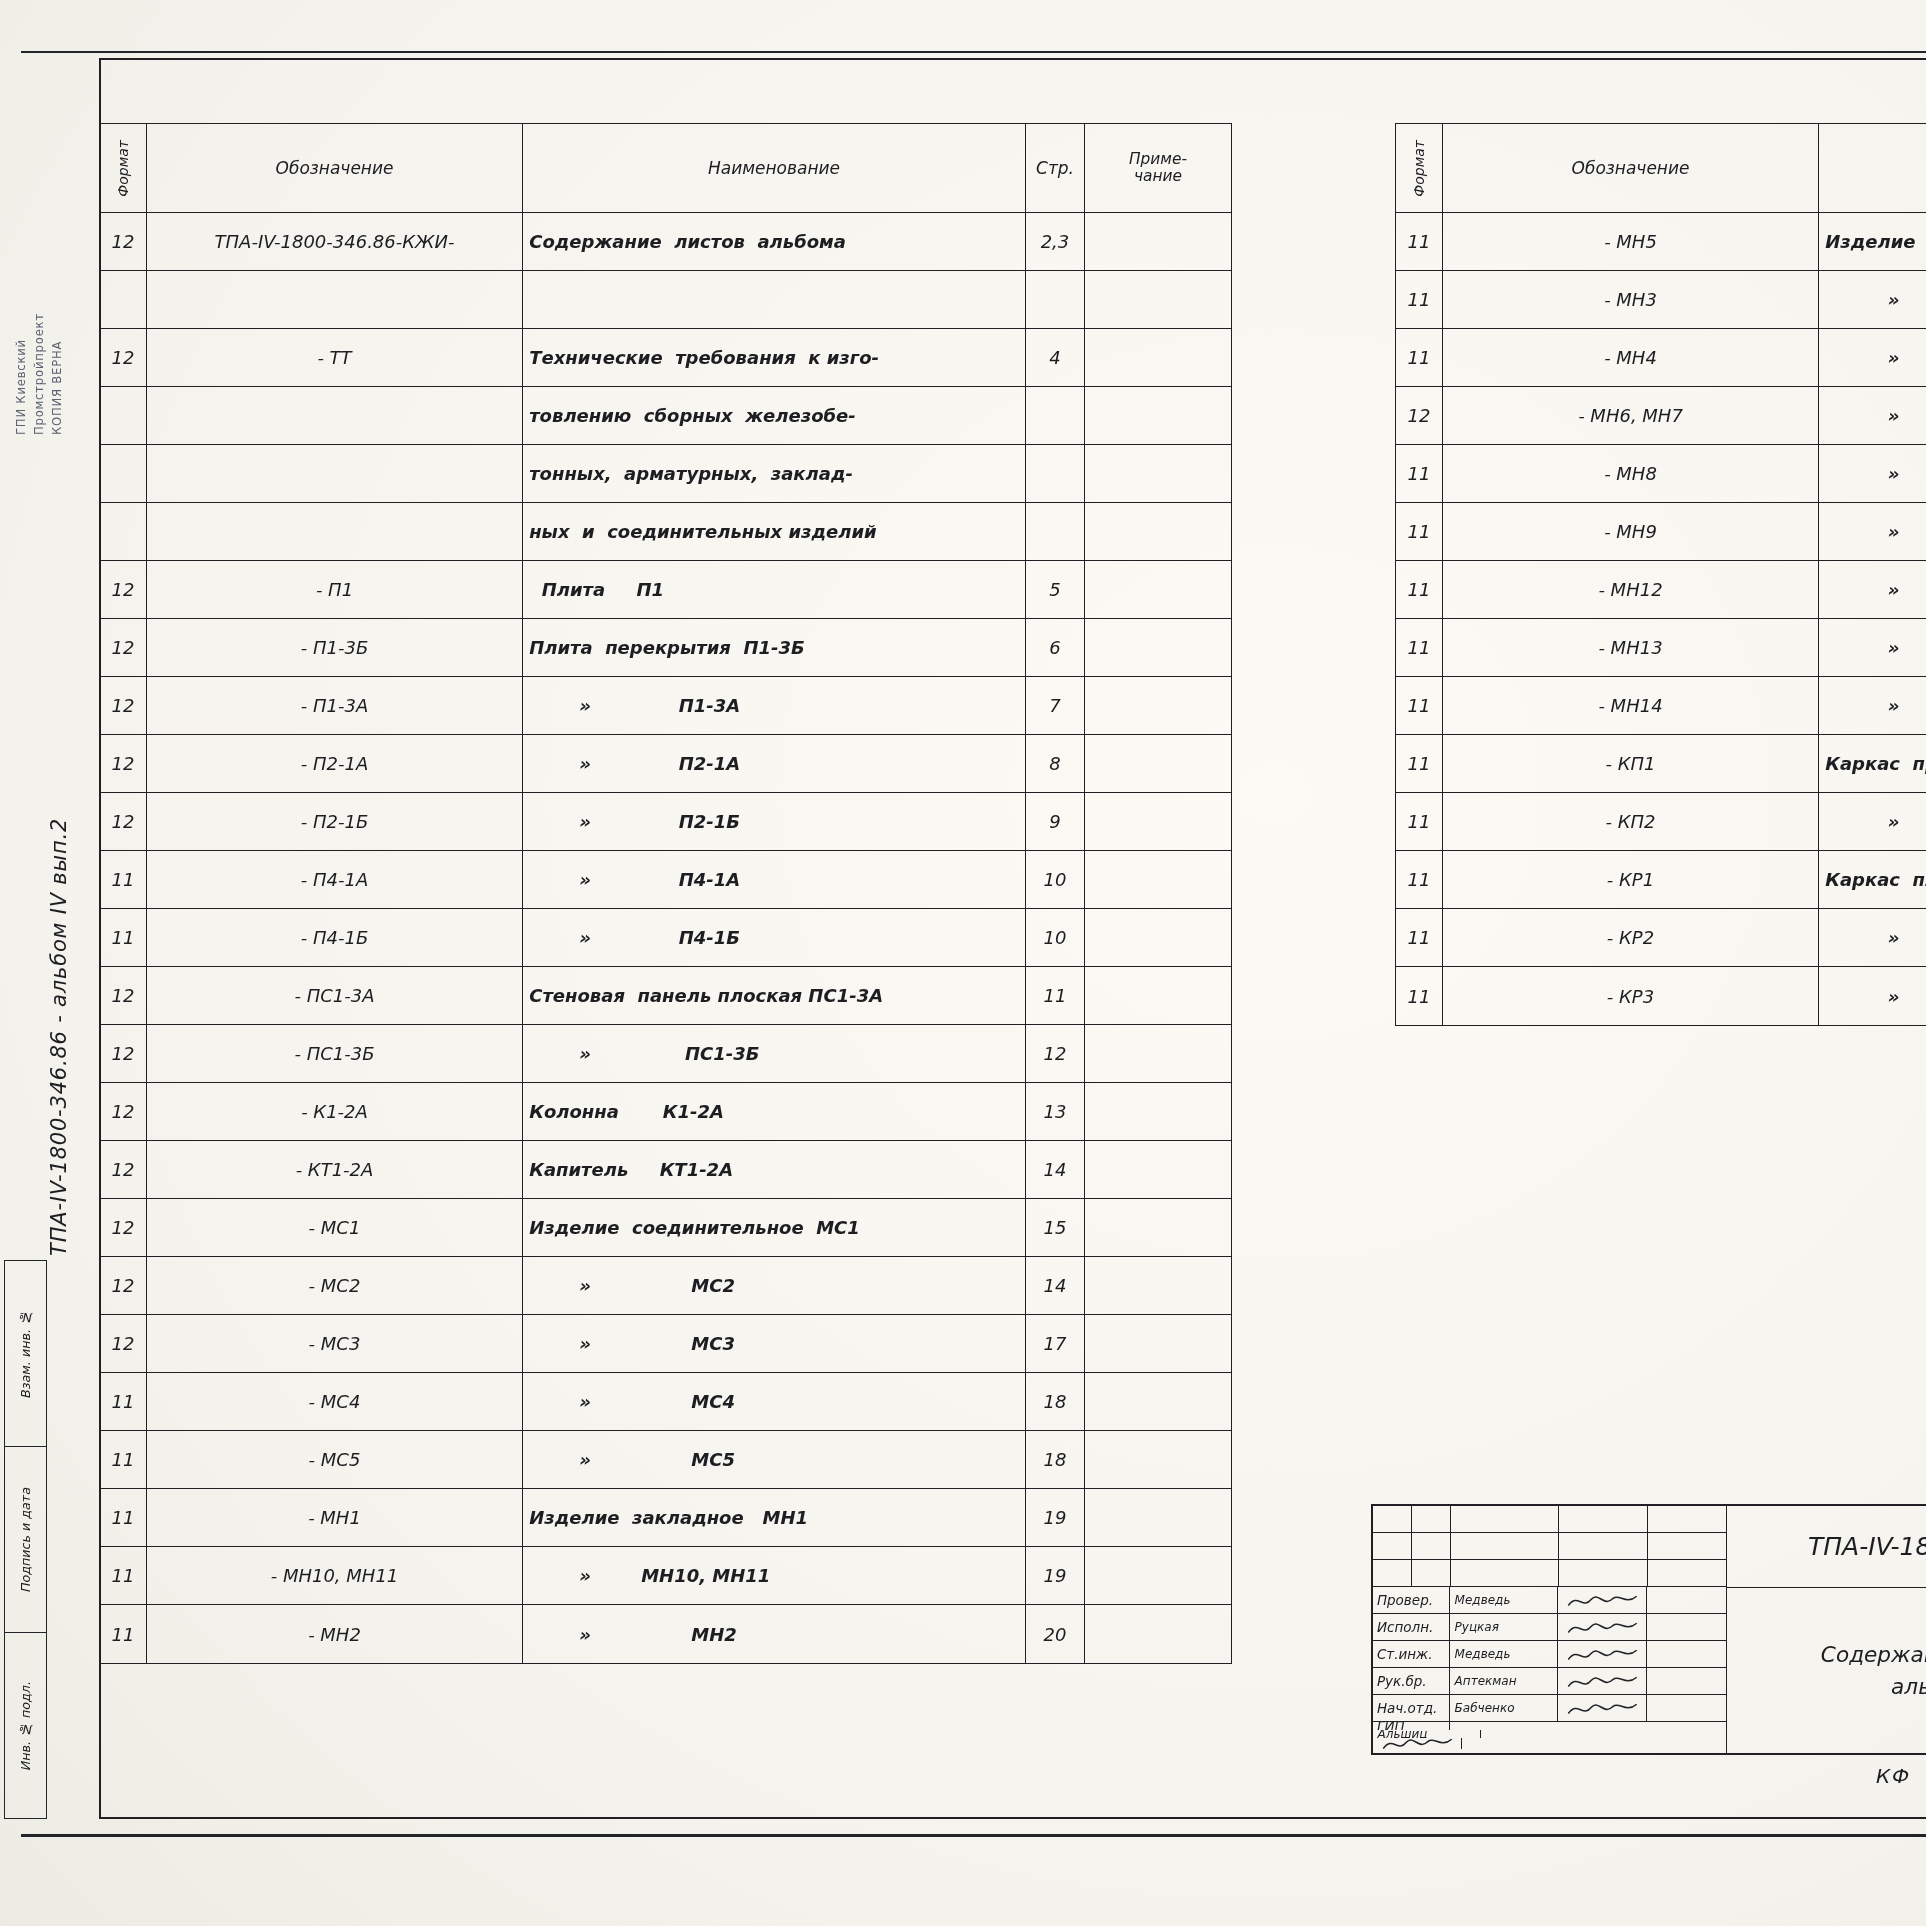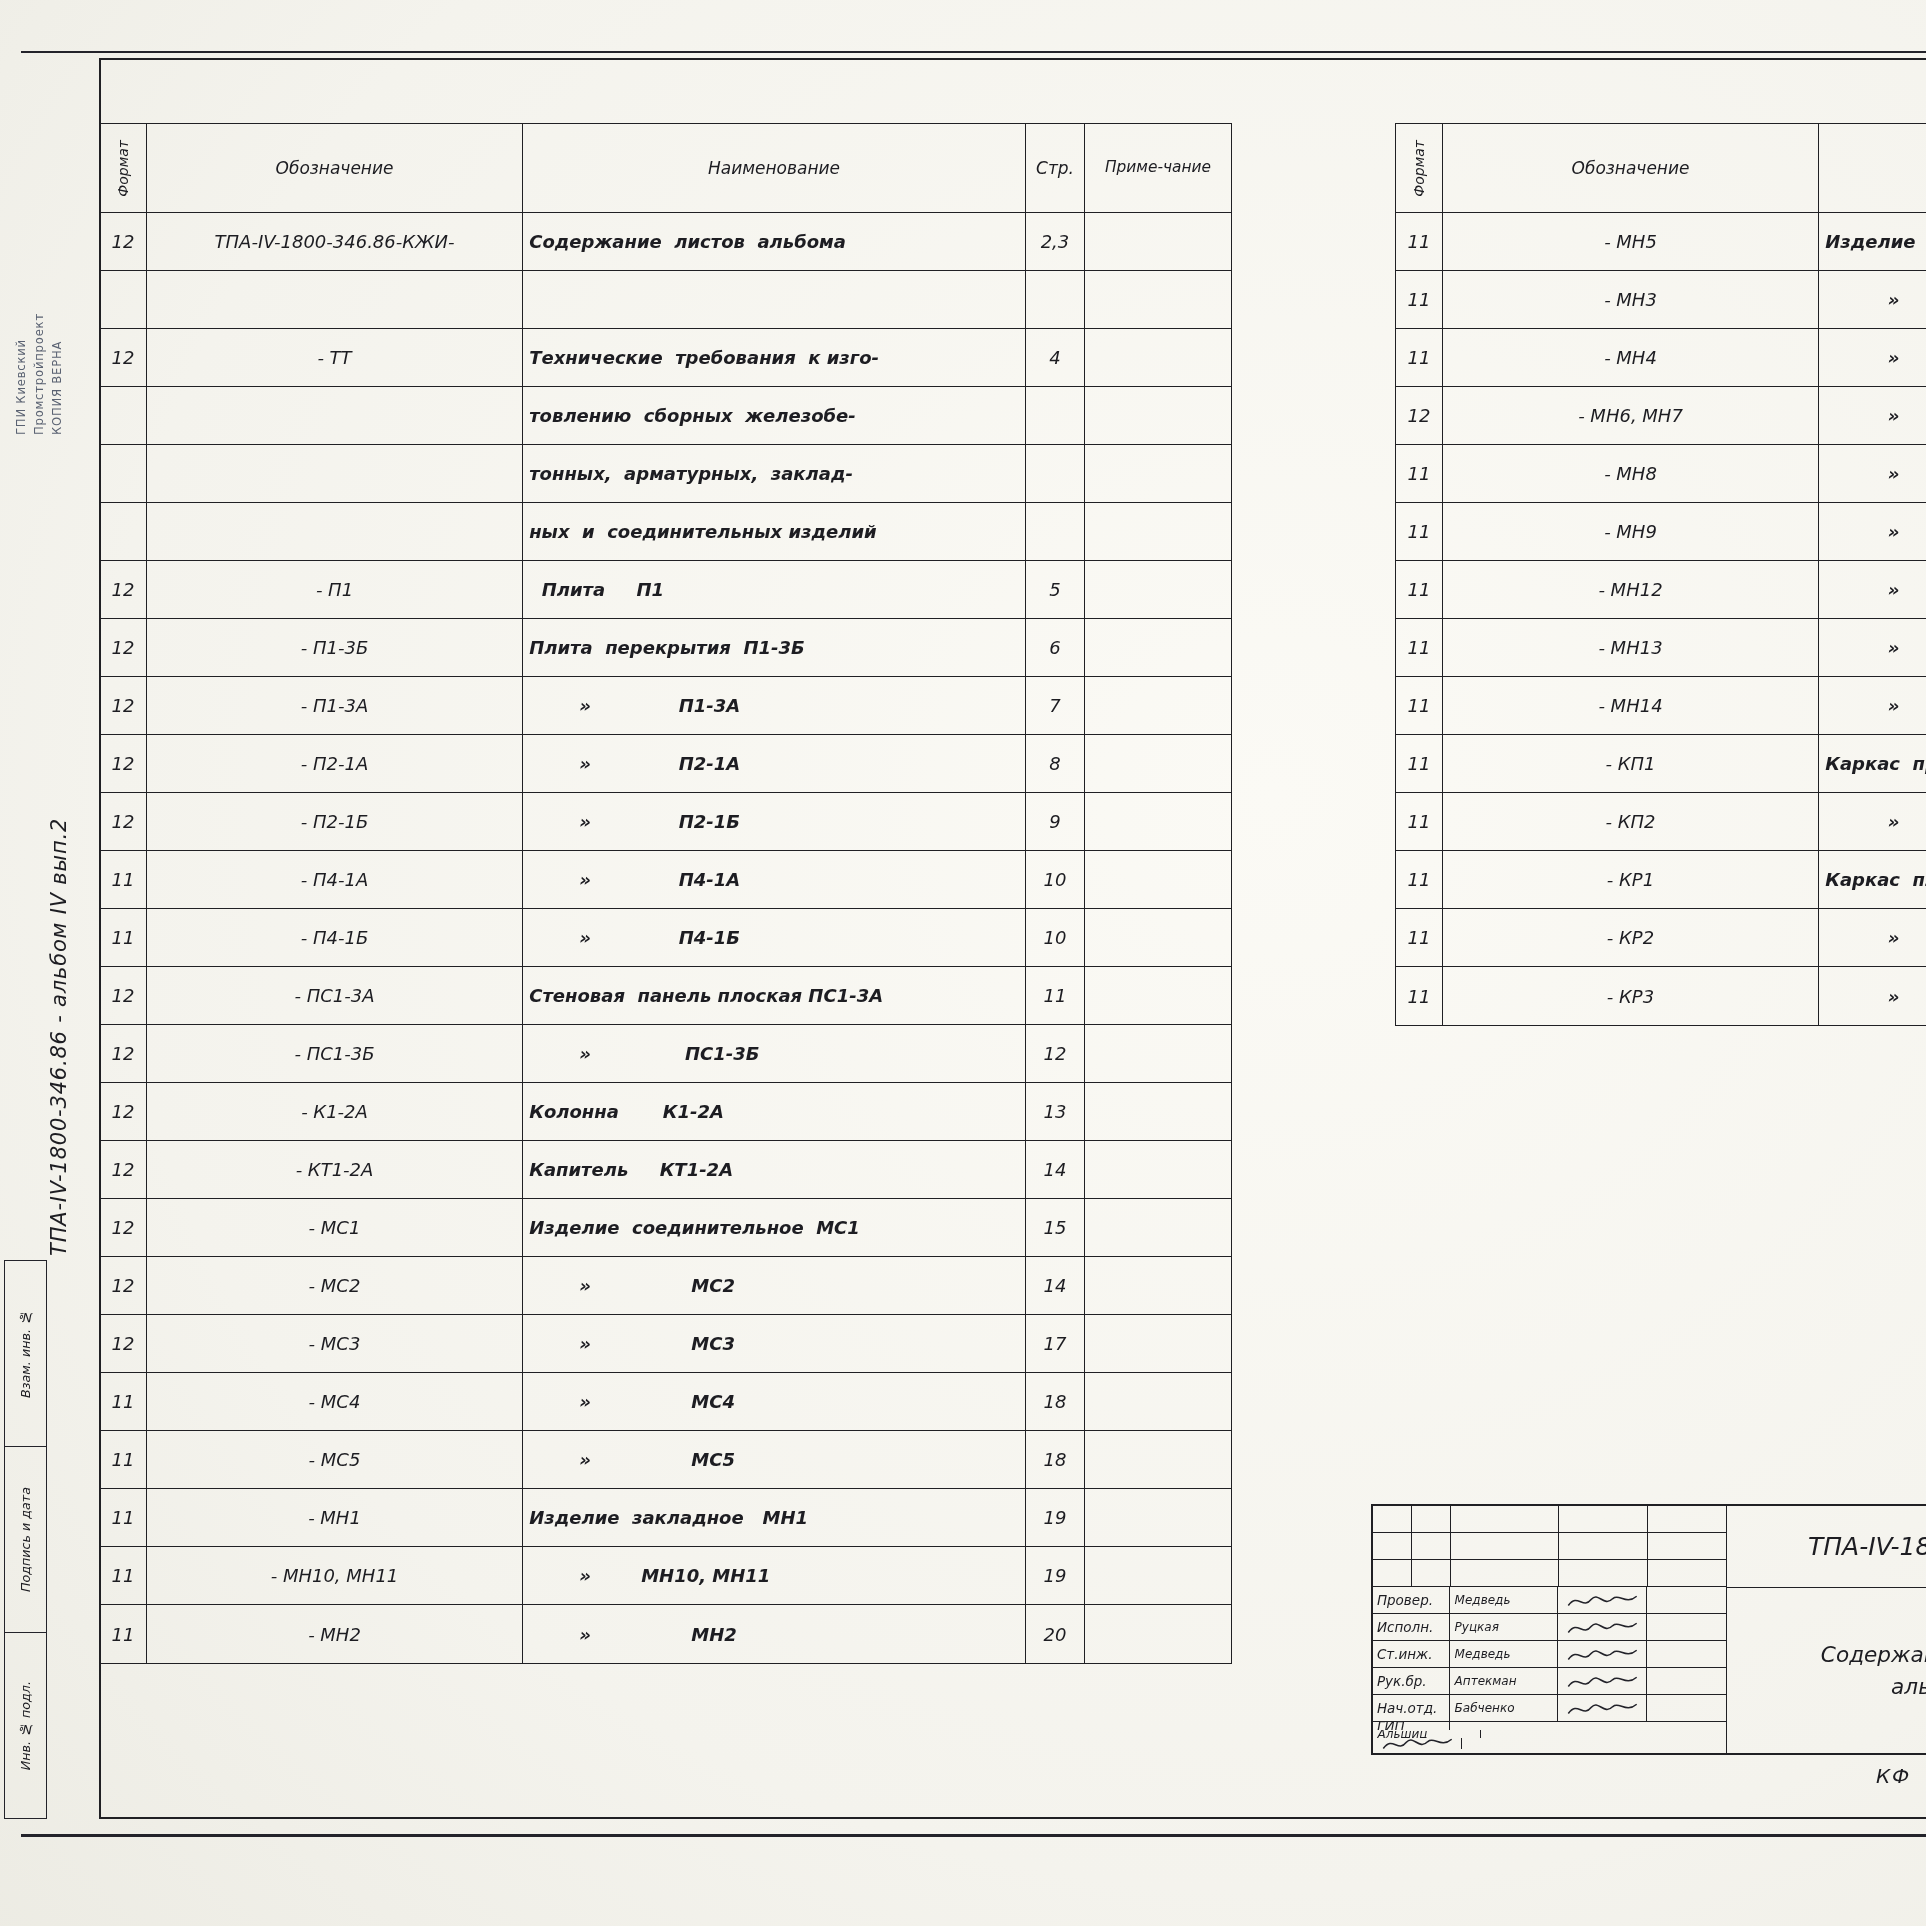--- a/index.html
+++ b/index.html
@@ -23,21 +23,21 @@
   #tbl-right { left:1395px; top:123px; }
   .thead { display:flex; height:89px; border-bottom:1.9px solid #202024; font-size:17px; }
   .th, .td { display:flex; align-items:center; justify-content:center; border-right:1.5px solid #202024; overflow:hidden; }
   .th:last-child, .td:last-child { border-right:none; }
   .w-fmt  { width:47px; }
   .w-des  { width:376px; }
   .w-name { width:503px; }
   .w-page { width:59px; }
   .w-note { flex:1; }
   .fmt-hdr span { writing-mode: vertical-rl; transform: rotate(180deg); font-size:14px; }
-  .note-hdr { line-height:1.12; font-size:15.4px; }
+  .note-hdr { flex-direction:column; line-height:1.12; font-size:15.4px; }
   .tr { display:flex; height:58px; border-bottom:1.5px solid #202024; font-size:18px; }
   .tbody .tr:last-child { border-bottom:none; }
   .td.c-name { justify-content:flex-start; padding-left:6.2px; white-space:pre;font-weight:bold; }
   .td.c-des  { white-space:pre; }
   
   .stamp {
     position:absolute; left:1371px; top:1504px; width:1157px; height:251px;
     border:2.3px solid #202024; display:flex;
   }
   .st-left { width:354px; border-right:1.9px solid #202024; display:flex; flex-direction:column; }

